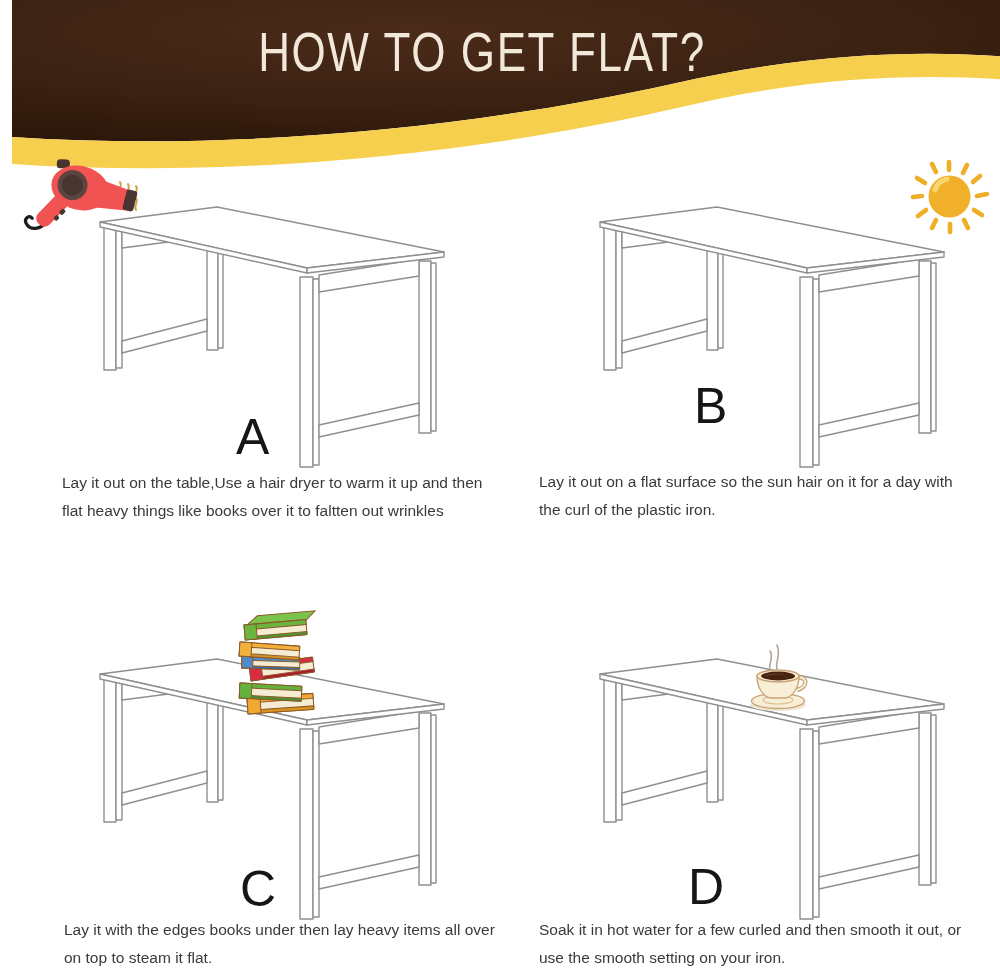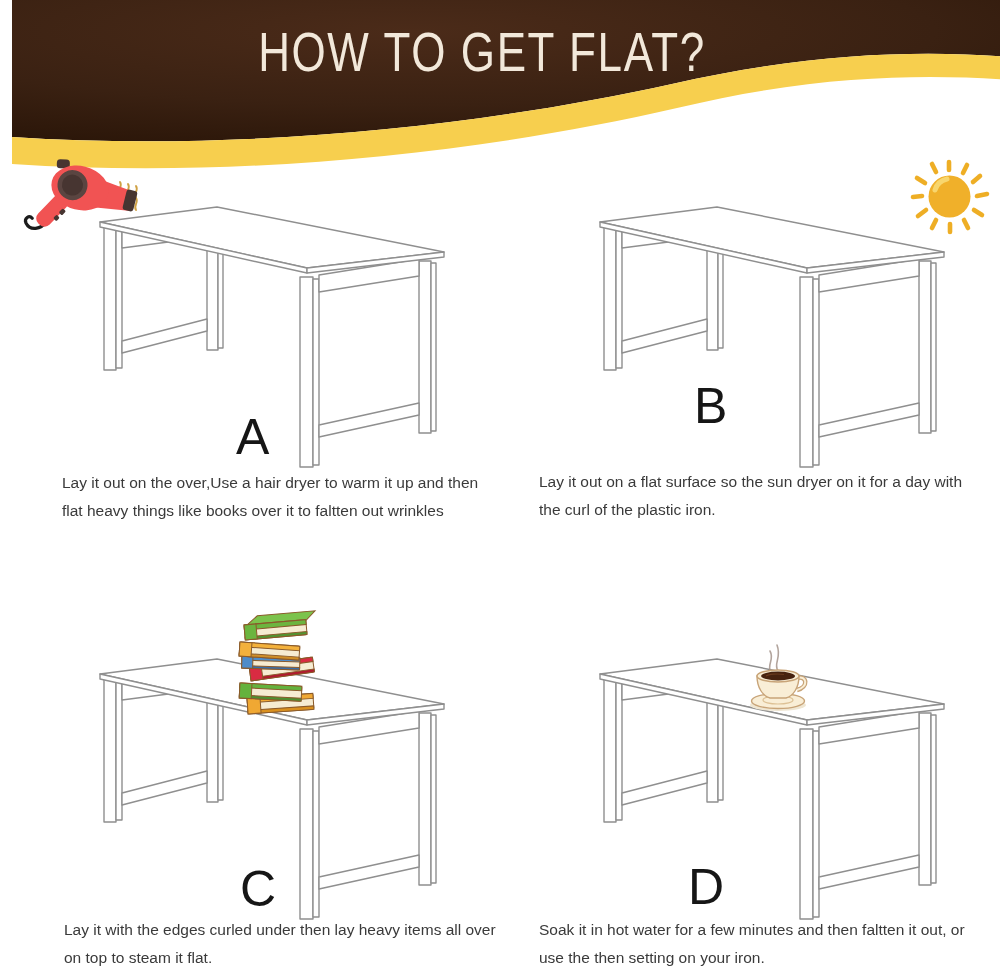--- a/index.html
+++ b/index.html
@@ -87,21 +87,21 @@
       <rect x="46" y="-10.5" width="11" height="21" rx="3" fill="#473531"></rect>
 
       <ellipse cx="0" cy="0" rx="29" ry="22" fill="#f15353"></ellipse>
       <circle cx="-8" cy="-1" r="15" fill="#5a4541"></circle>
       <circle cx="-8" cy="-1" r="10.5" fill="#473531"></circle>
     </g>
   </svg>
 
   <div class="abs method-label" style="left:224px;top:412px">A</div>
   <div class="abs desc" style="left:50px;top:469px">
-    <div class="line">Lay it out on the over,Use a hair dryer to warm it up and then</div>
+    <div class="line">Lay it out on the table,Use a hair dryer to warm it up and then</div>
     <div class="line">flat heavy things like books over it to faltten out wrinkles</div>
   </div>
 
   <svg class="abs" style="left:585px;top:205px" width="352" height="268">
       <use href="#table-sym"></use>
     </svg>
 
   <svg class="abs" style="left:897px;top:158px" width="84" height="80" viewBox="0 0 84 80">
     <g stroke="#eeae25" stroke-width="4.6" stroke-linecap="round">
       <line x1="40" y1="12" x2="40" y2="4"></line>
@@ -116,21 +116,21 @@
       <line x1="13" y1="38" x2="4" y2="39"></line>
       <line x1="16" y1="25" x2="8" y2="20"></line>
       <line x1="27" y1="14" x2="23" y2="6"></line>
     </g>
     <circle cx="40.5" cy="38.5" r="21" fill="#f0b02a"></circle>
     <path d="M26,32 A16 16 0 0 1 38,21" fill="none" stroke="#f8d66d" stroke-width="5" stroke-linecap="round"></path>
   </svg>
 
   <div class="abs method-label" style="left:682px;top:381px">B</div>
   <div class="abs desc" style="left:527px;top:468px">
-    <div class="line">Lay it out on a flat surface so the sun dryer on it for a day with</div>
+    <div class="line">Lay it out on a flat surface so the sun hair on it for a day with</div>
     <div class="line">the curl of the plastic iron.</div>
   </div>
 
   <svg class="abs" style="left:85px;top:657px" width="352" height="268">
       <use href="#table-sym"></use>
     </svg>
 
   <svg class="abs" style="left:215px;top:598px" width="98" height="126" viewBox="0 0 98 126">
     <g stroke="#8a5a2a" stroke-width="1">
 
@@ -174,21 +174,21 @@
         <rect x="0" y="0" width="62" height="15" rx="1.5" fill="#f6ecd2"></rect>
         <rect x="0" y="0" width="62" height="5" fill="#6cb53f"></rect>
         <rect x="0" y="12" width="62" height="3" fill="#529431"></rect>
         <rect x="0" y="0" width="12" height="15" fill="#6cb53f"></rect>
       </g>
     </g>
   </svg>
 
   <div class="abs method-label" style="left:228px;top:864px">C</div>
   <div class="abs desc" style="left:52px;top:916px">
-    <div class="line">Lay it with the edges curled under then lay heavy items all over</div>
+    <div class="line">Lay it with the edges books under then lay heavy items all over</div>
     <div class="line">on top to steam it flat.</div>
   </div>
 
   <svg class="abs" style="left:585px;top:657px" width="352" height="268">
       <use href="#table-sym"></use>
     </svg>
 
   <svg class="abs" style="left:728px;top:638px" width="72" height="80" viewBox="0 0 72 80">
 
     <g fill="none" stroke="#a5958c" stroke-width="1.6" stroke-linecap="round" opacity="0.85">
@@ -204,17 +204,17 @@
     <path d="M57,40 C67,37 69,49 57,52" fill="none" stroke="#f9eed6" stroke-width="2"></path>
 
     <path d="M17,38 C17,50 23,58 30,60 L46,60 C53,58 59,50 59,38 Z" fill="#f9eed6" stroke="#c8a478" stroke-width="1.4"></path>
     <ellipse cx="38" cy="38" rx="21" ry="6" fill="#f9eed6" stroke="#c8a478" stroke-width="1.4"></ellipse>
     <ellipse cx="38" cy="38" rx="17" ry="4.4" fill="#46220f"></ellipse>
     <path d="M26,38 A12 3 0 0 1 44,36.5" fill="none" stroke="#6a3a1d" stroke-width="1.2"></path>
   </svg>
 
   <div class="abs method-label" style="left:676px;top:862px">D</div>
   <div class="abs desc" style="left:527px;top:916px">
-    <div class="line">Soak it in hot water for a few minutes and then faltten it out, or</div>
-    <div class="line">use the then setting on your iron.</div>
+    <div class="line">Soak it in hot water for a few curled and then smooth it out, or</div>
+    <div class="line">use the smooth setting on your iron.</div>
   </div>
 
 </div>
 
 </body></html>

